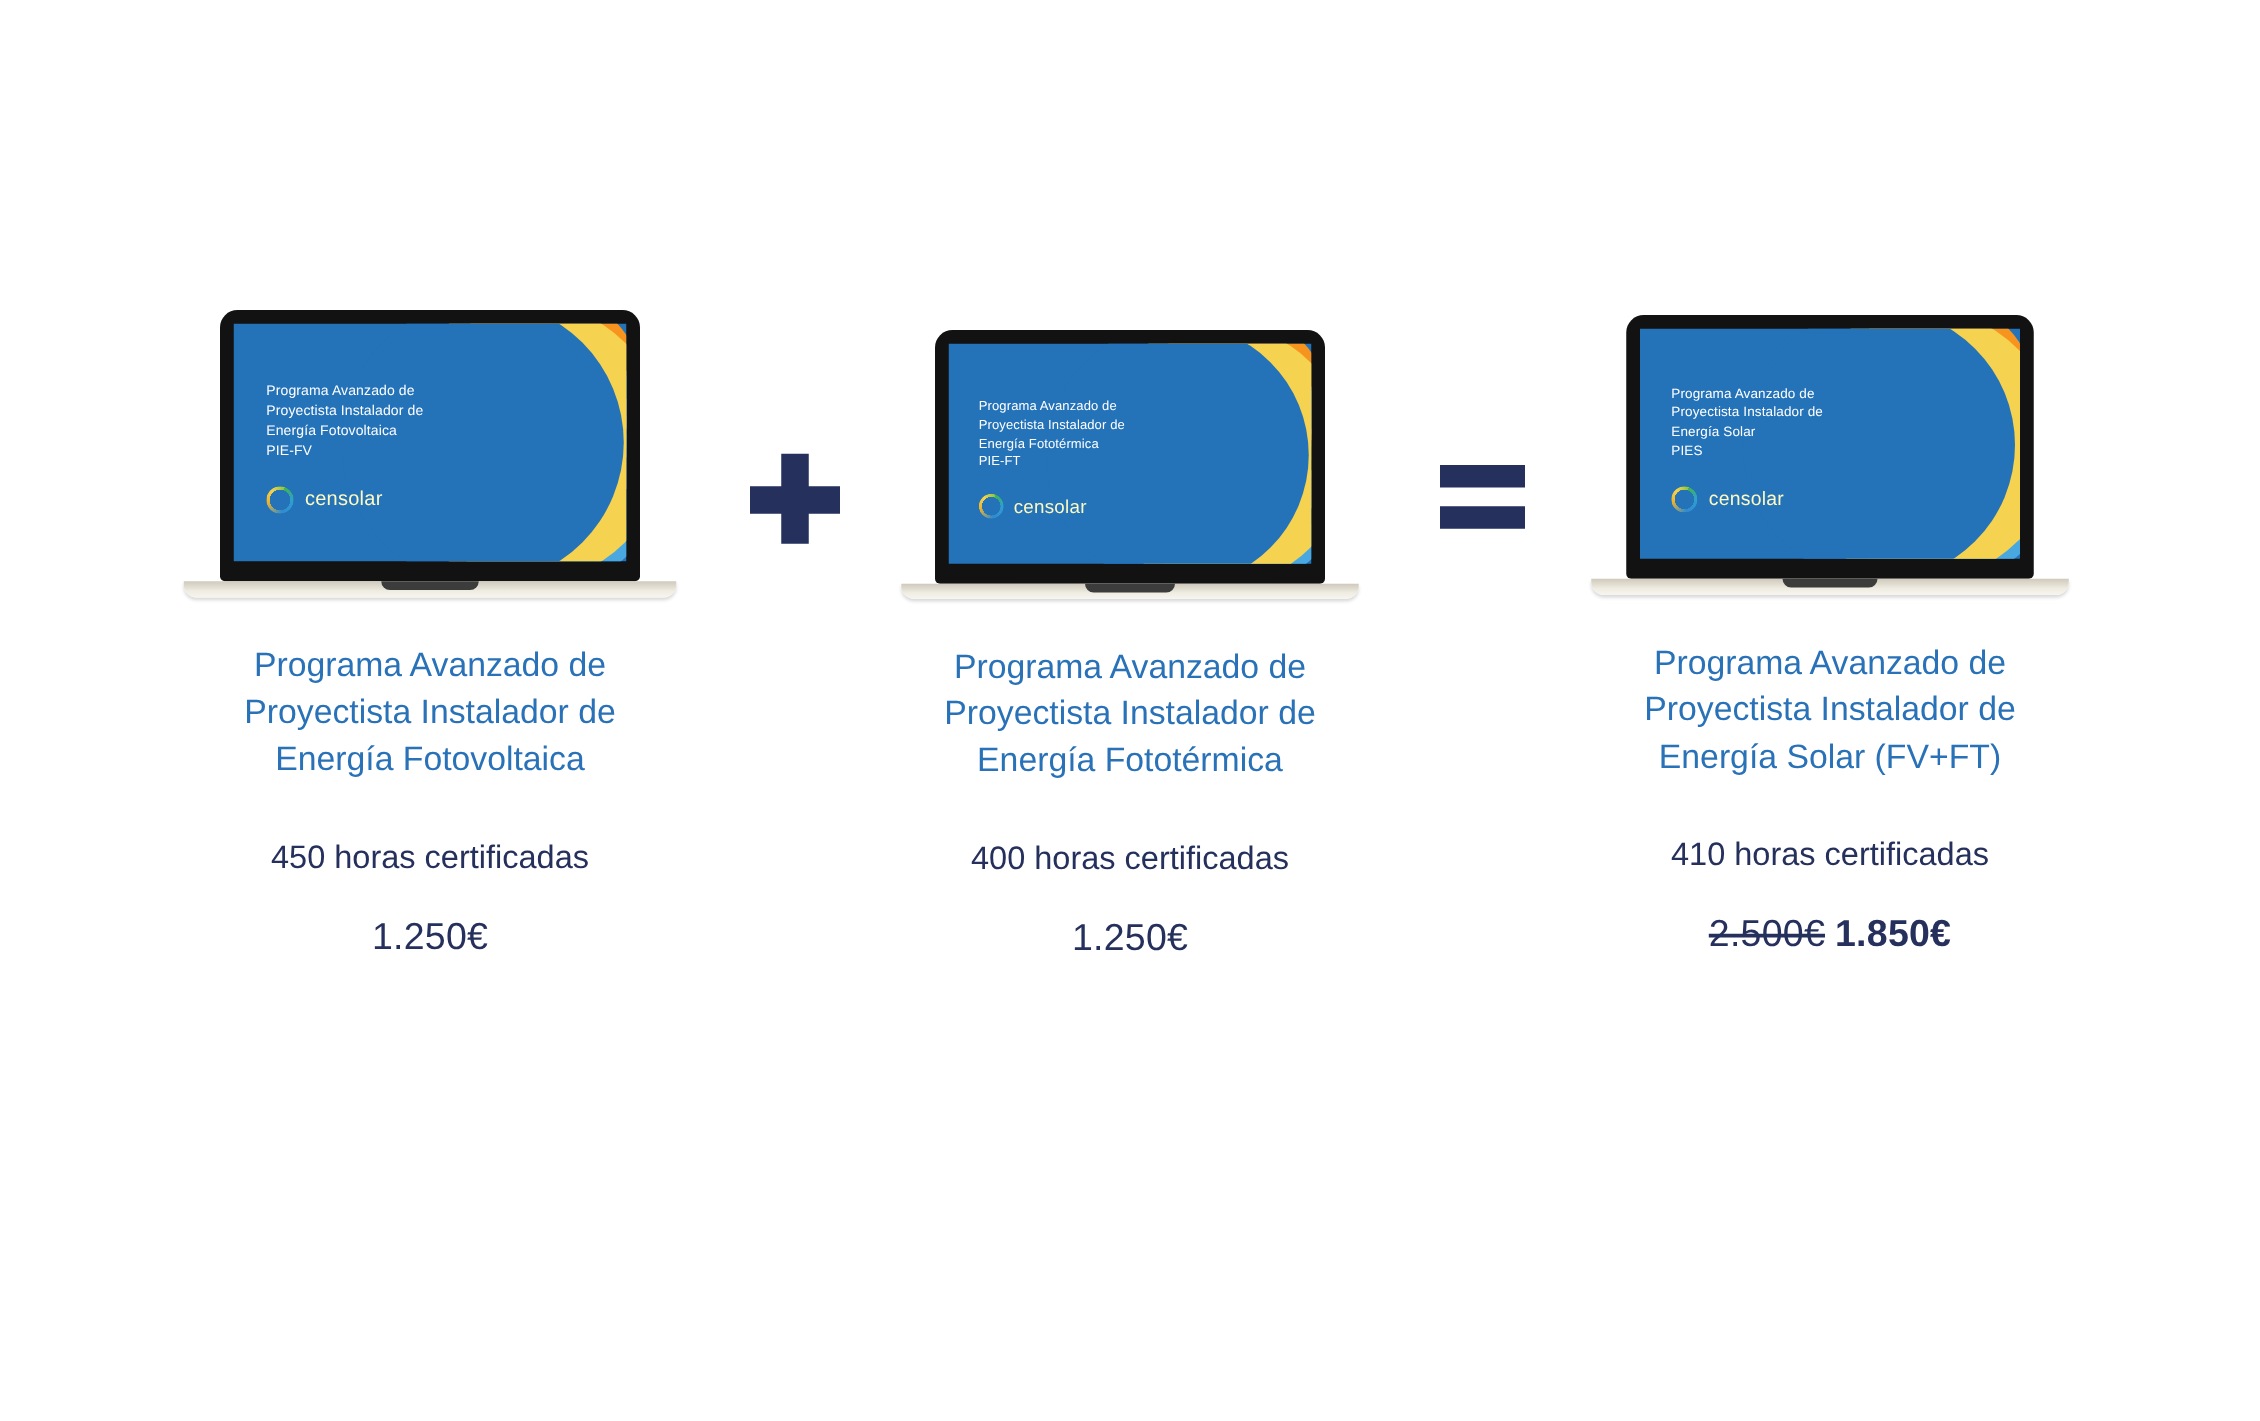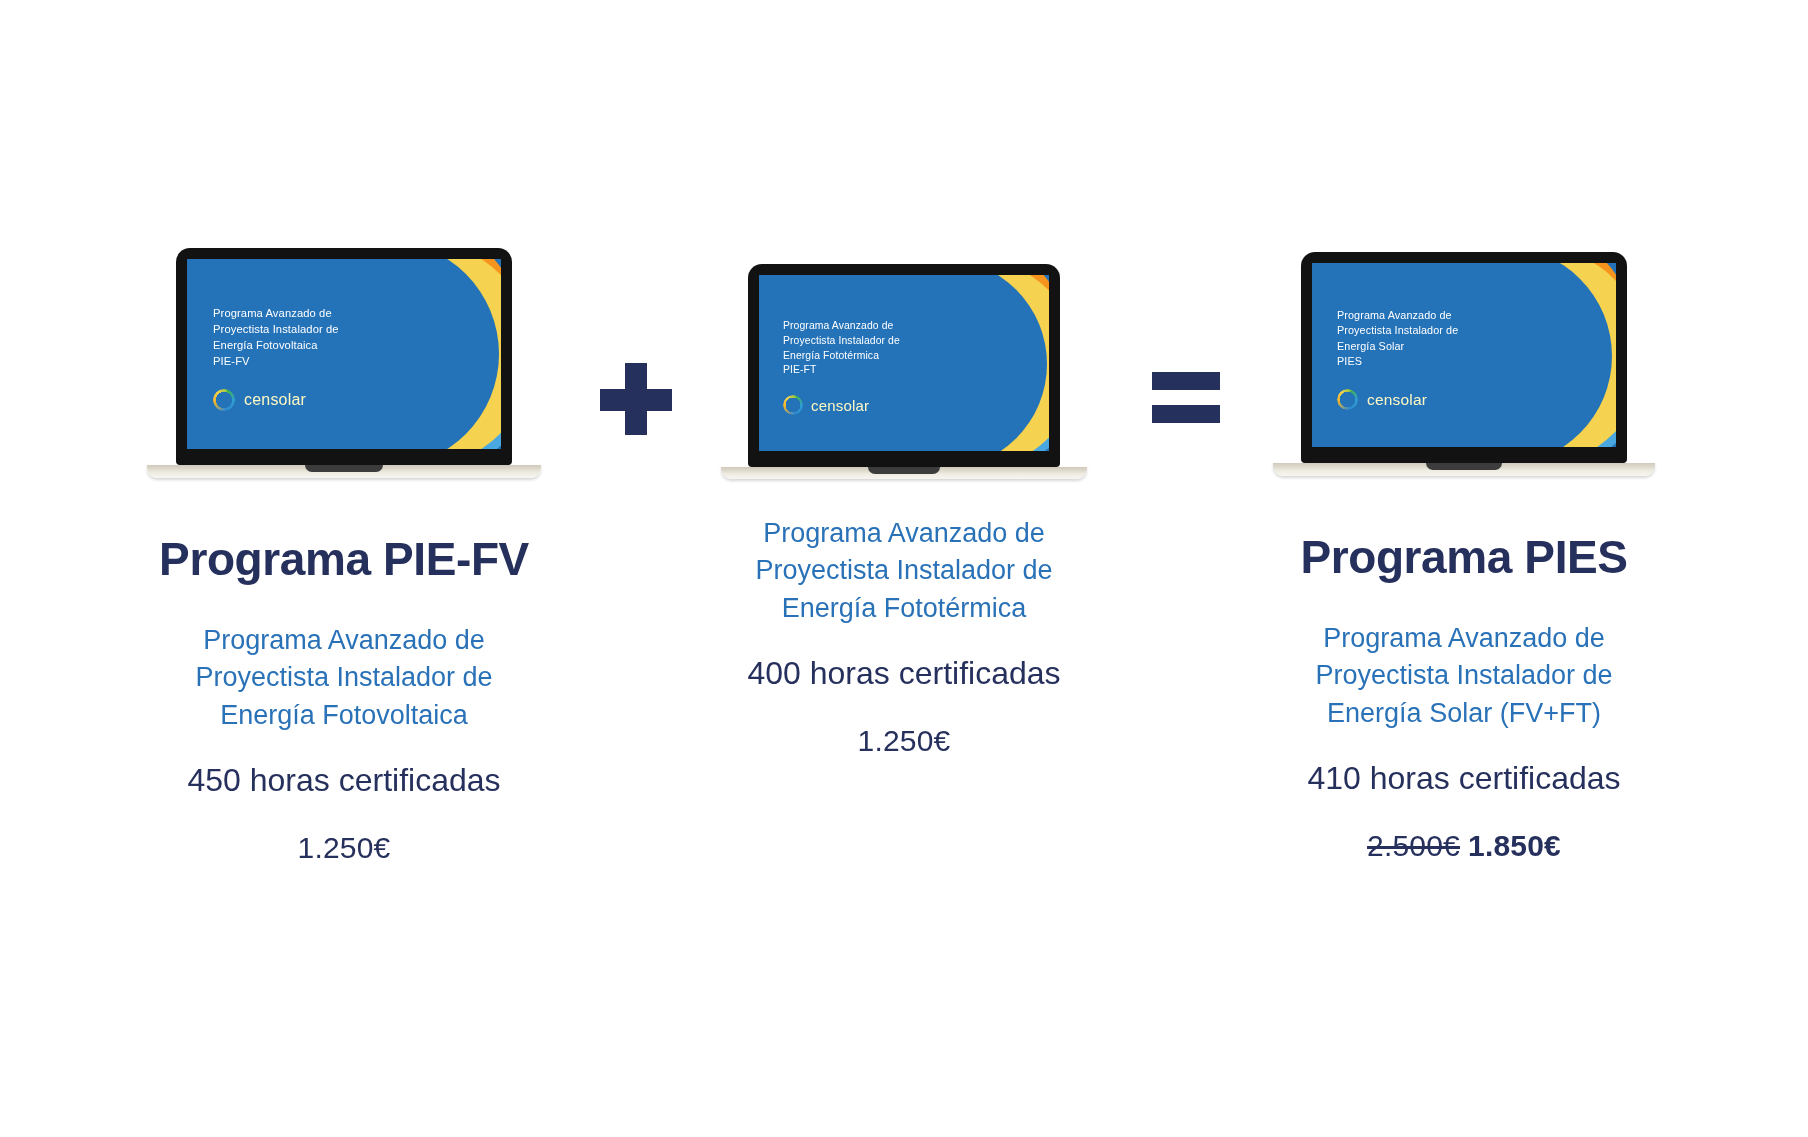--- a/index.html
+++ b/index.html
@@ -182,24 +182,24 @@
   }
   .prog-sub {
     font-size: 27px;
     color: #2a72b8;
     text-align: center;
     line-height: 1.38;
     margin-top: 36px;
     white-space: pre-line;
   }
   .prog-hours {
-    font-size: 32px;
+    font-size: 26px;
     color: #26305c;
     text-align: center;
-    margin-top: 28px;
+    margin-top: 44px;
   }
   .prog-price {
     font-size: 30px;
     color: #26305c;
     margin-top: 32px;
     letter-spacing: .2px;
   }
   .price-old { text-decoration: line-through; font-weight: 400; }
   .price-new { font-weight: 700; margin-left: 8px; }
 </style>
@@ -236,21 +236,20 @@
               <span class="brand-mark" style="width: 22px; height: 22px; --hole: #2472b8;"></span>
               <span class="brand-name" style="font-size:16px;margin-left:9px;">censolar</span>
             </div>
           </div>
         </div>
         <div class="laptop-base" style="width:394px;height:13px;margin-left:-29px;">
           <div class="laptop-notch" style="width:78px;height:7px;"></div>
         </div>
       </div>
 
-      <div class="prog-title">Programa PIE-FV</div>
       <div class="prog-sub">Programa Avanzado de
 Proyectista Instalador de
 Energía Fotovoltaica</div>
       <div class="prog-hours">450 horas certificadas</div>
       <div class="prog-price">
         <span class="price-plain">1.250€</span>
       </div>
     </div>
 
     <div class="col" style="padding-top:264px;">
@@ -322,21 +321,20 @@
               <span class="brand-mark" style="width: 21px; height: 21px; --hole: #2472b8;"></span>
               <span class="brand-name" style="font-size:15.5px;margin-left:9px;">censolar</span>
             </div>
           </div>
         </div>
         <div class="laptop-base" style="width:382px;height:13px;margin-left:-28px;">
           <div class="laptop-notch" style="width:76px;height:7px;"></div>
         </div>
       </div>
 
-      <div class="prog-title">Programa PIES</div>
       <div class="prog-sub">Programa Avanzado de
 Proyectista Instalador de
 Energía Solar (FV+FT)</div>
       <div class="prog-hours">410 horas certificadas</div>
       <div class="prog-price">
         <span class="price-old">2.500€</span><span class="price-new">1.850€</span>
       </div>
     </div>
 
   </div>

